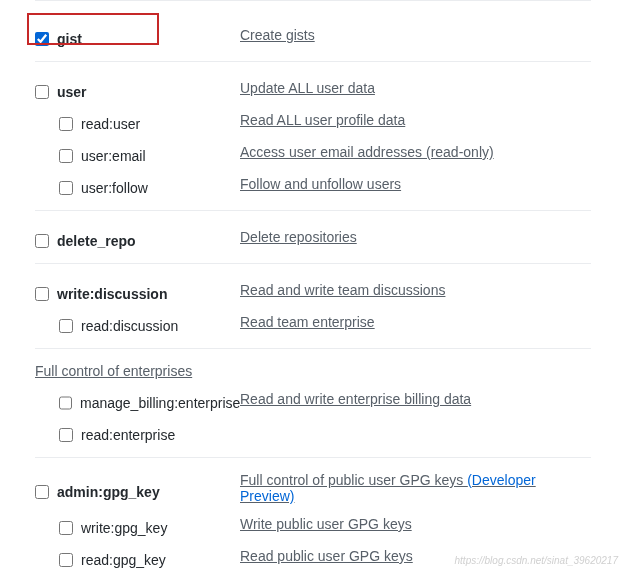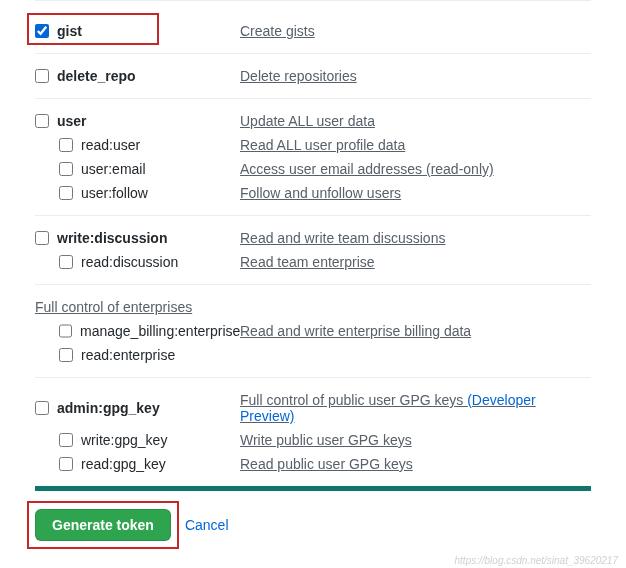--- a/index.html
+++ b/index.html
@@ -1,21 +1,21 @@
 <!DOCTYPE html>
 <html><head>
   <meta charset="utf-8">
   <style>
     * { margin: 0; padding: 0; box-sizing: border-box; }
     body { font-family: -apple-system, BlinkMacSystemFont, "Segoe UI", Helvetica, Arial, sans-serif; font-size: 14px; color: #24292e; width: 626px; background: #fff; }
     .container { padding: 0 35px 24px 35px; }
     .group { border-bottom: 1px solid #eaecef; padding: 10px 0; }
     .group:last-of-type { border-bottom: 5px solid #0f766e; }
     .row { display: flex; align-items: center; padding: 4px 0; min-height: 24px; }
-    .cb-wrap { width: 205px; display: flex; align-items: center; }
+    .cb-wrap { width: 205px; display: flex; align-items: center; margin-top: 8px; }
     .cb-wrap.child { padding-left: 24px; }
     .desc { color: #586069; flex: 1; text-decoration: underline; }
     .label { font-weight: 600; color: #24292e; margin-left: 8px; }
     .child .label { font-weight: 400; }
     input[type="checkbox"] { width: 14px; height: 14px; cursor: pointer; accent-color: #0366d6; }
     .highlight-gist { position: relative; }
     .highlight-gist::before { content: ""; position: absolute; left: -8px; top: -6px; width: 128px; height: 28px; border: 2px solid #c62828; pointer-events: none; }
     .footer { display: flex; align-items: center; margin-top: 18px; position: relative; }
     .highlight-btn::before { content: ""; position: absolute; left: -8px; top: -8px; width: 148px; height: 44px; border: 2px solid #c62828; pointer-events: none; }
     .btn-primary { background-color: #2ea44f; color: #fff; border: 1px solid rgba(27,31,35,0.15); border-radius: 6px; padding: 7px 16px; font-size: 14px; font-weight: 600; cursor: pointer; }
@@ -36,29 +36,20 @@
             <input type="checkbox" checked="" style="">
             <span class="label">gist</span>
           </div>
           <div class="desc">Create gists</div>
         </div>
       </div>
       <div class="group">
         <div class="row">
           <div class="cb-wrap">
             <input type="checkbox" style="">
-            <span class="label">delete_repo</span>
-          </div>
-          <div class="desc">Delete repositories</div>
-        </div>
-      </div>
-      <div class="group">
-        <div class="row">
-          <div class="cb-wrap">
-            <input type="checkbox" style="">
             <span class="label">user</span>
           </div>
           <div class="desc">Update ALL user data</div>
         </div>
         <div class="row">
           <div class="cb-wrap child">
             <input type="checkbox" style="">
             <span class="label">read:user</span>
           </div>
           <div class="desc">Read ALL user profile data</div>
@@ -69,20 +60,29 @@
             <span class="label">user:email</span>
           </div>
           <div class="desc">Access user email addresses (read-only)</div>
         </div>
         <div class="row">
           <div class="cb-wrap child">
             <input type="checkbox" style="">
             <span class="label">user:follow</span>
           </div>
           <div class="desc">Follow and unfollow users</div>
+        </div>
+      </div>
+      <div class="group">
+        <div class="row">
+          <div class="cb-wrap">
+            <input type="checkbox" style="">
+            <span class="label">delete_repo</span>
+          </div>
+          <div class="desc">Delete repositories</div>
         </div>
       </div>
       <div class="group">
         <div class="row">
           <div class="cb-wrap">
             <input type="checkbox" style="">
             <span class="label">write:discussion</span>
           </div>
           <div class="desc">Read and write team discussions</div>
         </div>

